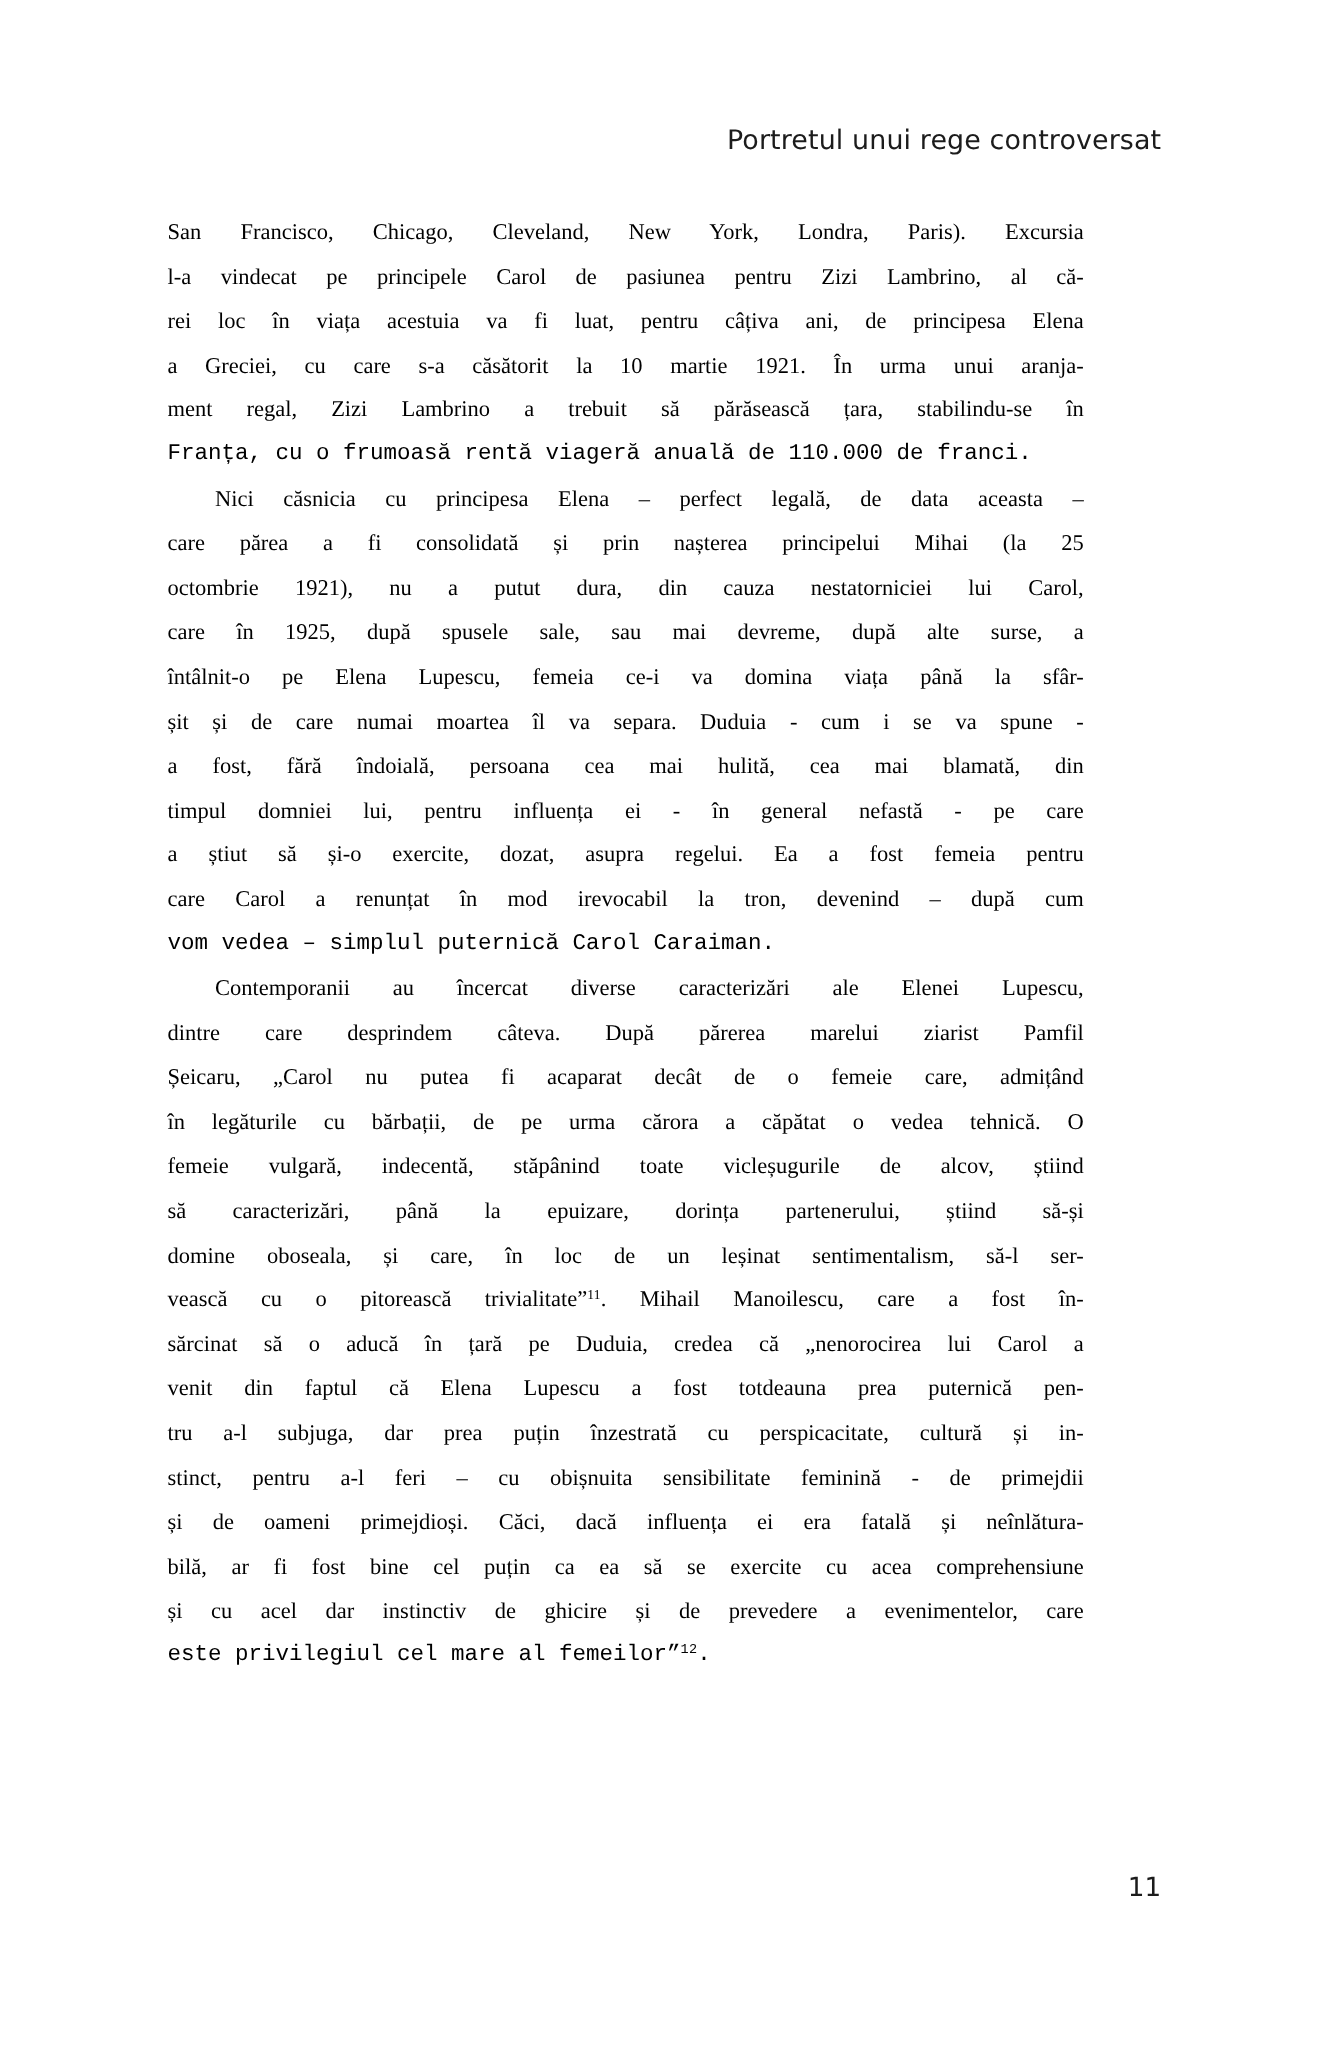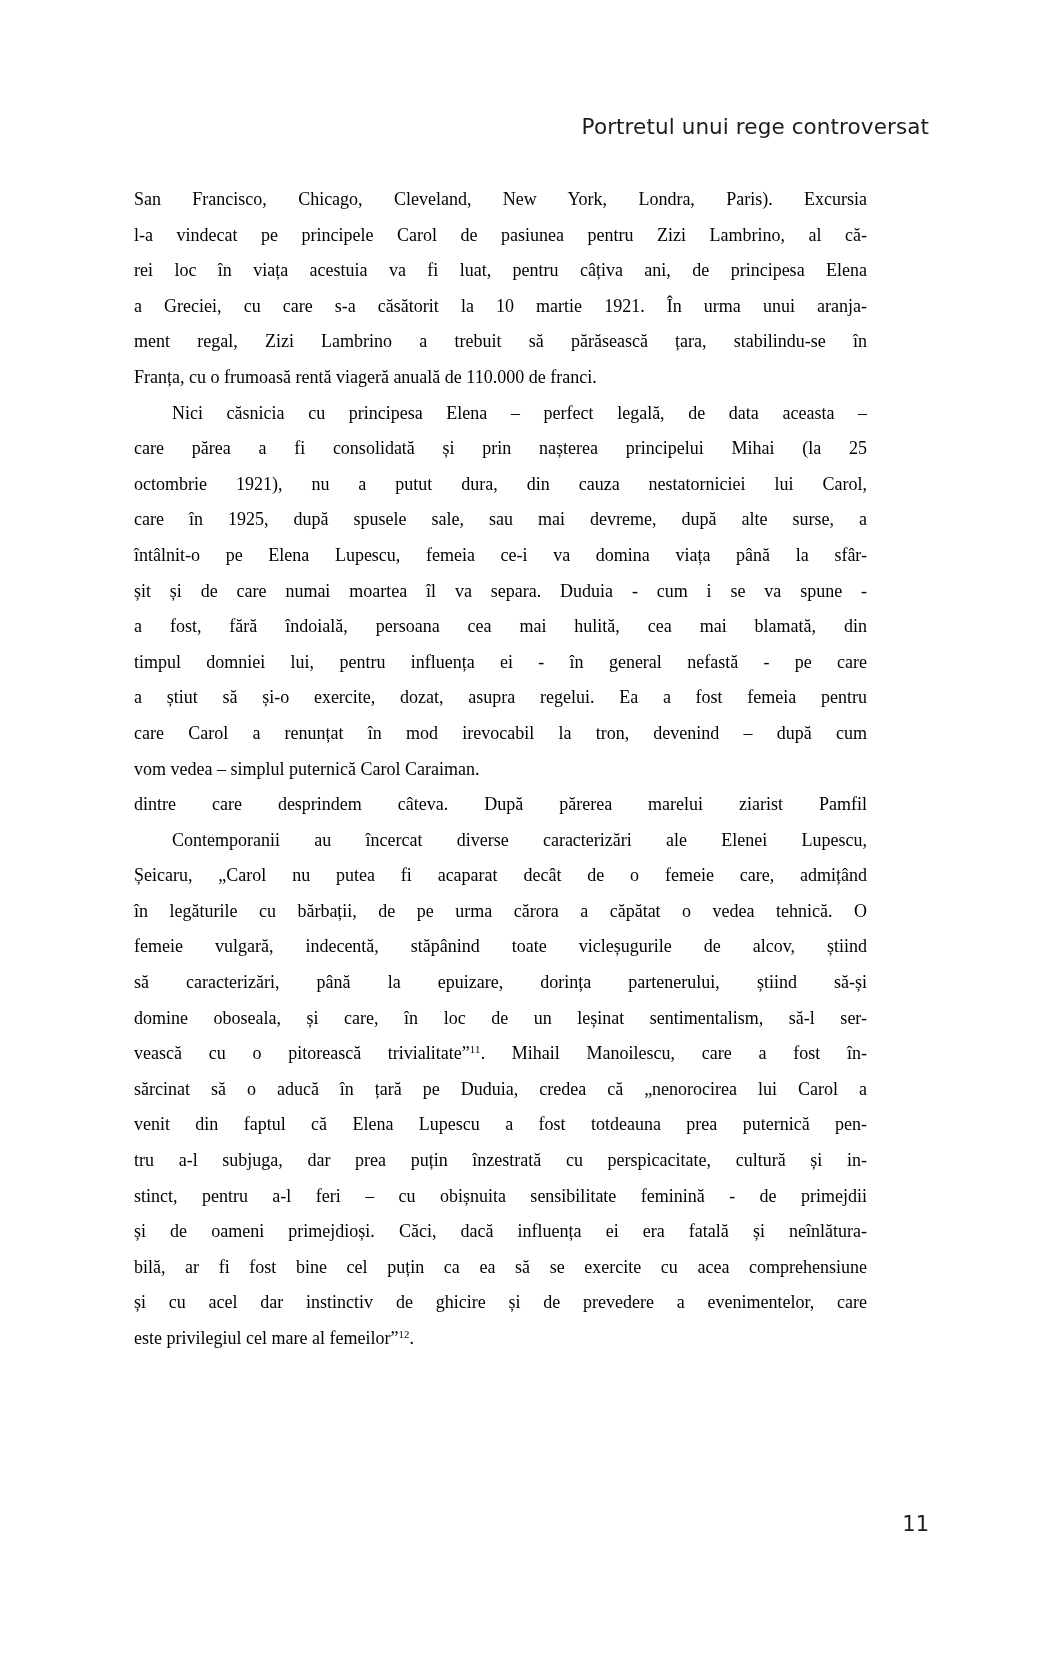--- a/index.html
+++ b/index.html
@@ -16,21 +16,20 @@
     overflow: hidden;
   }
 
   .page {
     position: absolute;
     left: 0;
     top: 0;
     width: 1063px;
     height: 1412px;
     background: #ffffff;
-    margin-top: 14px;
   }
 
   
   .running-head {
     position: absolute;
     left: 134px;
     right: 134px;
     top: 100px;
     text-align: right;
     font-family: "DejaVu Sans", "Liberation Sans", sans-serif;
@@ -61,20 +60,21 @@
 
   
   .line {
     display: block;
     text-align: justify;
     text-align-last: justify;
     white-space: pre-wrap;
   }
   .line.last {
     text-align-last: left;
+    font-family: Liberation Mono, monospace;
   }
   .line.indent {
     text-indent: 38px;
   }
 
   sup.fn {
     font-size: 0.60em;
     vertical-align: 0.52em;
     line-height: 0;
     letter-spacing: 0.2px;
@@ -118,22 +118,22 @@
       <span class="line">întâlnit-o pe Elena Lupescu, femeia ce-i va domina viața până la sfâr-</span>
       <span class="line">șit și de care numai moartea îl va separa. Duduia - cum i se va spune -</span>
       <span class="line">a fost, fără îndoială, persoana cea mai hulită, cea mai blamată, din</span>
       <span class="line">timpul domniei lui, pentru influența ei - în general nefastă - pe care</span>
       <span class="line">a știut să și-o exercite, dozat, asupra regelui. Ea a fost femeia pentru</span>
       <span class="line">care Carol a renunțat în mod irevocabil la tron, devenind – după cum</span>
       <span class="line last">vom vedea – simplul puternică Carol Caraiman.</span>
     </div>
 
     <div class="para">
+      <span class="line indent">Contemporanii au încercat diverse caracterizări ale Elenei Lupescu,</span>
       <span class="line">dintre care desprindem câteva. După părerea marelui ziarist Pamfil</span>
-      <span class="line indent">Contemporanii au încercat diverse caracterizări ale Elenei Lupescu,</span>
       <span class="line">Șeicaru, „Carol nu putea fi acaparat decât de o femeie care, admițând</span>
       <span class="line">în legăturile cu bărbații, de pe urma cărora a căpătat o vedea tehnică. O</span>
       <span class="line">femeie vulgară, indecentă, stăpânind toate vicleșugurile de alcov, știind</span>
       <span class="line">să caracterizări, până la epuizare, dorința partenerului, știind să-și</span>
       <span class="line">domine oboseala, și care, în loc de un leșinat sentimentalism, să-l ser-</span>
       <span class="line">vească cu o pitorească trivialitate”<sup class="fn">11</sup>. Mihail Manoilescu, care a fost în-</span>
       <span class="line">sărcinat să o aducă în țară pe Duduia, credea că „nenorocirea lui Carol a</span>
       <span class="line">venit din faptul că Elena Lupescu a fost totdeauna prea puternică pen-</span>
       <span class="line">tru a-l subjuga, dar prea puțin înzestrată cu perspicacitate, cultură și in-</span>
       <span class="line">stinct, pentru a-l feri – cu obișnuita sensibilitate feminină - de primejdii</span>

